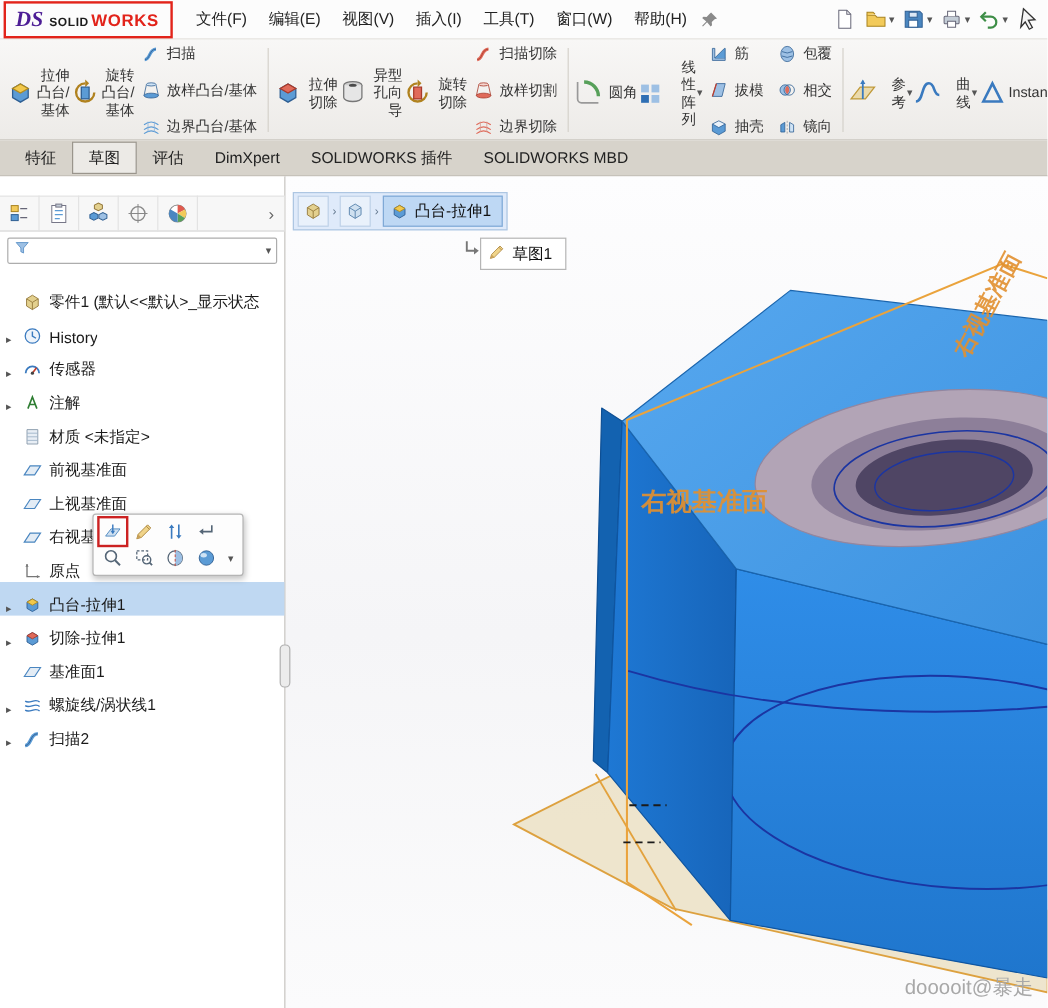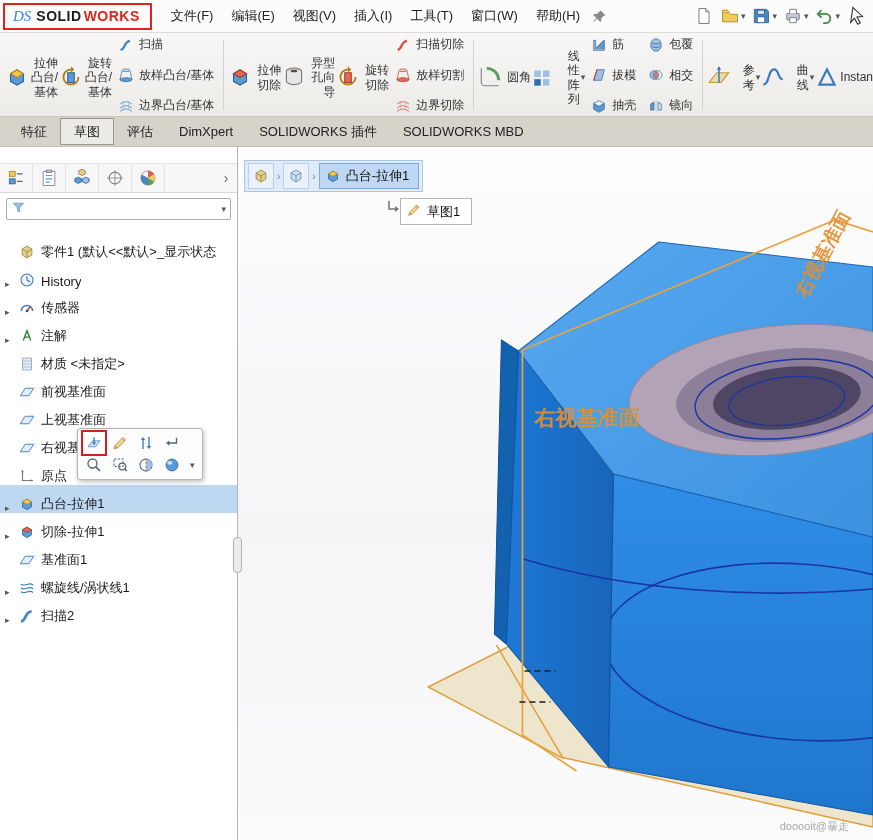--- a/index.html
+++ b/index.html
@@ -4,23 +4,23 @@
 <style>
 *{margin:0;padding:0;box-sizing:border-box}
 html,body{width:873px;height:840px;overflow:hidden;background:#fff;
   font-family:"Liberation Sans","DejaVu Sans",sans-serif}
 .app{width:873px;height:840px;display:flex;flex-direction:column;position:relative}
 
 
 .titlebar{height:33px;display:flex;align-items:center;background:#fcfcfc;
   border-bottom:1px solid #e0ddd8;padding-left:3px;flex:0 0 auto}
 .logo{display:flex;align-items:baseline;border:2px solid #e2231a;padding:3px 10px 3px 8px;gap:2px}
-.logo-ds{color:#3b82f6;font-weight:normal;font-style:italic;font-size:15px;
+.logo-ds{color:#4c1d95;font-weight:bold;font-style:italic;font-size:18px;
   font-family:"Liberation Serif","DejaVu Serif",serif;margin-right:3px}
-.logo-solid{color:#1c1c1c;font-weight:bold;font-size:14px;letter-spacing:.5px}
+.logo-solid{color:#1c1c1c;font-weight:bold;font-size:10px;letter-spacing:.5px}
 .logo-works{color:#e2231a;font-weight:bold;font-size:14px;letter-spacing:.5px}
 .menus{display:flex;margin-left:10px}
 .menu-item{padding:6px 9px;font-size:13px;color:#222;cursor:default;white-space:nowrap}
 .pinslot{margin-left:2px;display:flex;align-items:center}
 .quickbar{margin-left:auto;display:flex;align-items:center;gap:4px;padding-right:4px}
 .qitem{display:flex;align-items:center;padding:1px}
 .caret{font-size:9px;color:#555;margin-left:1px}
 
 
 .ribbon{height:84px;background:linear-gradient(#f8f7f6,#edebe8);
@@ -74,21 +74,21 @@
 .breadcrumb{position:absolute;left:6px;top:13px;display:flex;align-items:center;
   background:#dfeafa;border:1px solid #adc6e2;padding:2px 3px;gap:2px;z-index:4}
 .bc-btn{width:26px;height:26px;display:flex;align-items:center;justify-content:center;
   background:#e9f1fb;border:1px solid #bcd0e8}
 .bc-chev{color:#667a90;font-size:10px;padding:0 1px}
 .bc-sel{display:flex;align-items:center;gap:4px;background:#bed8f4;border:1px solid #7fa9d6;
   padding:2px 9px 2px 4px;font-size:13px;color:#111;height:26px;white-space:nowrap}
 .crumb-child{position:absolute;left:162px;top:51px;display:flex;align-items:center;gap:5px;
   background:#fff;border:1px solid #b5b5b5;padding:3px 11px 3px 5px;font-size:13px;color:#111;z-index:4}
 .elbow{position:absolute;left:148px;top:53px;z-index:4}
-.watermark{position:absolute;right:24px;bottom:6px;font-size:11px;color:#a8a8a8;z-index:3}
+.watermark{position:absolute;right:12px;bottom:6px;font-size:17px;color:#a8a8a8;z-index:3}
 .icon{display:inline-flex}
 .icon svg{display:block}
 </style>
 </head>
 <body>
 
 <div class="app">
 
   <div class="titlebar">
     <div class="logo">

